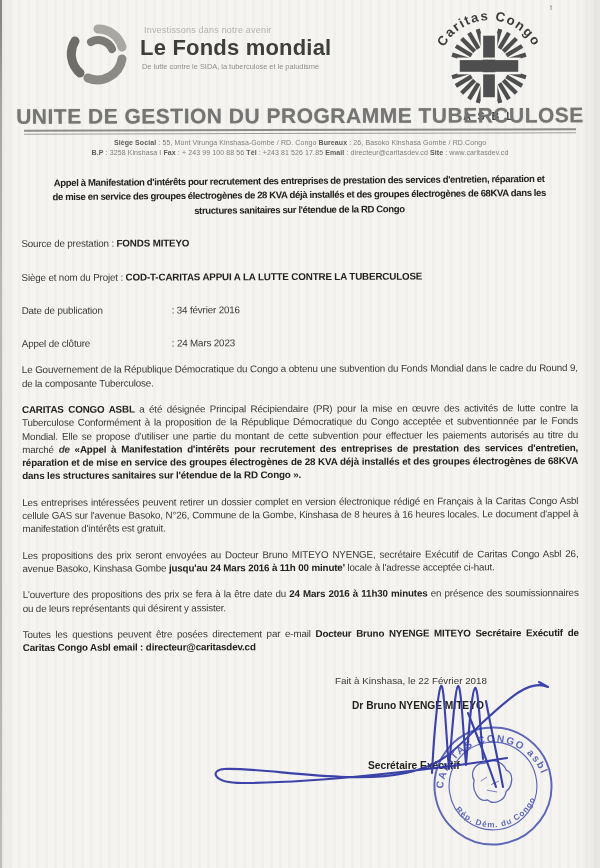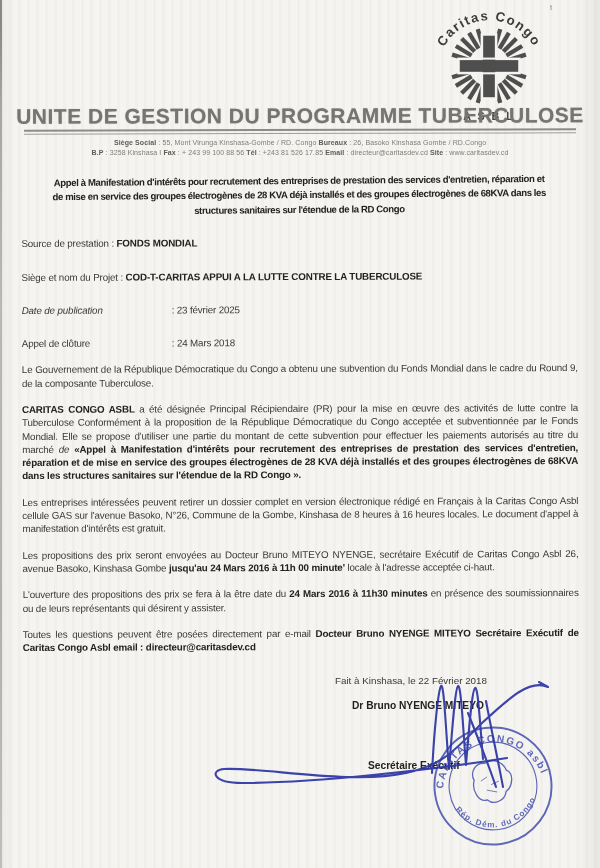--- a/index.html
+++ b/index.html
@@ -27,21 +27,21 @@
   .banner{text-align:center;font-size:21px;font-weight:700;color:#757573;
     letter-spacing:.5px;margin:0 10px;text-shadow:0 0 1px rgba(100,100,100,.55);transform:rotate(-.15deg);}
   .banner-rule{margin:1px 24px 0;height:2px;border-top:2.5px solid #8c8c89;border-bottom:1px solid #9d9d99;transform:rotate(-.15deg);}
   .contact{text-align:center;font-size:7px;line-height:9.5px;color:#7f7d78;margin-top:4px;letter-spacing:.1px;}
   .contact .b{font-weight:700;color:#5e5c57;}
 
   
   .doc{padding:0 22px;transform:rotate(-.2deg);}
   .para{margin:13px 0 0 0;font-size:9.8px;line-height:13.3px;letter-spacing:-.15px;text-align:justify;color:#3b3936;}
   .para .b{font-weight:700;color:#23221f;}
-  .para .i{font-style:italic;}
+  .para .i{font-style:italic;font-weight:bold;}
   .para .lbl{display:inline-block;}
   .para.title{margin-top:17px;text-align:center;font-weight:700;color:#23221f;
     font-size:9.6px;line-height:14.4px;letter-spacing:-.4px;transform:rotate(-.3deg);}
   .para.title .b{font-weight:700;}
   .para.field{margin-top:19px;text-align:left;}
   .para.field + .para.field{margin-top:20px;}
 
   
   .closing{position:relative;margin-top:20px;height:170px;}
   .fait-date{position:absolute;left:335px;top:2px;font-size:9.8px;color:#3b3936;}
@@ -51,20 +51,35 @@
   .sign-svg{position:absolute;left:200px;top:0px;z-index:3;}
 </style>
 </head>
 <body>
 
 <div class="page">
   <div class="edge-line"></div>
   <div class="corner-mark">t</div>
 
   <div class="logos">
+    <div class="gf">
+      <span>
+        <svg width="64" height="64" viewBox="0 0 64 64">
+          <path d="M32 7 a25 25 0 0 1 24 18" stroke="#a9a7a2" stroke-width="9" fill="none" stroke-linecap="round"></path>
+          <path d="M56 37 a25 25 0 0 1 -34 19" stroke="#8c8a85" stroke-width="9" fill="none" stroke-linecap="round"></path>
+          <path d="M14 51 a25 25 0 0 1 -5 -32" stroke="#6f6d68" stroke-width="9" fill="none" stroke-linecap="round"></path>
+          <path d="M25 20 a15 15 0 0 1 21 7" stroke="#7c7a75" stroke-width="8" fill="none" stroke-linecap="round"></path>
+        </svg>
+      </span>
+      <div class="gf-text">
+        <div class="gf-tagline">Investissons dans notre avenir</div>
+        <div class="gf-name">Le Fonds mondial</div>
+        <div class="gf-sub">De lutte contre le SIDA, la tuberculose et le paludisme</div>
+      </div>
+    </div>
 
     <div class="caritas">
       <svg width="130" height="122" viewBox="0 0 120 120" xmlns="http://www.w3.org/2000/svg">
         <defs>
           <path id="carc" d="M 12,76 A 50,50 0 1 1 108,76" fill="none"></path>
         </defs>
         <g id="rays">
             <line x1="79.1" y1="51.2" x2="96.3" y2="45.9" stroke="#4e4e4e" stroke-width="4.2"></line>
             <line x1="77.1" y1="46.7" x2="92.6" y2="37.4" stroke="#4e4e4e" stroke-width="4.2"></line>
             <line x1="74.1" y1="42.9" x2="86.9" y2="30.1" stroke="#4e4e4e" stroke-width="4.2"></line>
@@ -97,24 +112,24 @@
     </div>
   </div>
 
   <div class="banner">UNITE DE GESTION DU PROGRAMME TUBERCULOSE</div>
   <div class="banner-rule"></div>
   <div class="contact"><span class="b">Siège Social</span><span> : 55, Mont Virunga  Kinshasa-Gombe / RD. Congo    </span><span class="b">Bureaux</span><span> : 26, Basoko  Kinshasa Gombe / RD.Congo</span></div>
   <div class="contact" style="margin-top:0"><span class="b">B.P</span><span> : 3258 Kinshasa I   </span><span class="b">Fax</span><span> : + 243 99 100 88 56   </span><span class="b">Tél</span><span> : +243 81 526 17.85   </span><span class="b">Email</span><span> : directeur@caritasdev.cd   </span><span class="b">Site</span><span> : www.caritasdev.cd</span></div>
 
   <div class="doc">
       <p class="para title"><span class="b">Appel à Manifestation d'intérêts pour recrutement des entreprises de prestation des services  d'entretien, réparation et</span><br><span class="b">de mise en service des groupes électrogènes de 28 KVA déjà installés et des groupes électrogènes de 68KVA dans les</span><br><span class="b">structures sanitaires sur l'étendue de la RD Congo</span></p>
-      <p class="para field"><span>Source de prestation : </span><span class="b">FONDS MONDIAL</span></p>
+      <p class="para field"><span>Source de prestation : </span><span class="b">FONDS MITEYO</span></p>
       <p class="para field"><span>Siège et nom du Projet : </span><span class="b">COD-T-CARITAS   APPUI A LA  LUTTE CONTRE LA  TUBERCULOSE</span></p>
-      <p class="para field"><span class="lbl" style="width: 150px; font-style: italic;">Date de publication</span><span>: 23 février 2025</span></p>
-      <p class="para field"><span class="lbl" style="width: 150px;">Appel de clôture</span><span>: 24 Mars 2018</span></p>
+      <p class="para field"><span class="lbl" style="width: 150px;">Date de publication</span><span>: 34 février 2016</span></p>
+      <p class="para field"><span class="lbl" style="width: 150px;">Appel de clôture</span><span>: 24 Mars 2023</span></p>
       <p class="para body"><span>Le Gouvernement de la République Démocratique du Congo a obtenu une subvention du Fonds Mondial dans le cadre du Round 9, de la composante Tuberculose.</span></p>
       <p class="para body"><span class="b">CARITAS CONGO ASBL</span><span>  a  été désignée Principal Récipiendaire (PR) pour la mise en œuvre des activités de lutte contre la Tuberculose  Conformément à  la proposition de la République Démocratique du Congo acceptée et subventionnée par le Fonds Mondial. Elle se propose d'utiliser une partie du montant de cette subvention pour effectuer les paiements autorisés au titre du marché </span><span class="i">de </span><span class="b">«Appel à Manifestation d'intérêts pour recrutement des entreprises de prestation des services d'entretien, réparation et de mise en service des groupes électrogènes de 28 KVA déjà installés et des groupes électrogènes de 68KVA dans les structures sanitaires sur l'étendue de la RD Congo ».</span></p>
       <p class="para body"><span>Les entreprises intéressées peuvent retirer un dossier complet en version électronique rédigé en Français à la Caritas Congo Asbl cellule GAS sur l'avenue Basoko, N°26, Commune de la Gombe, Kinshasa de 8 heures à 16 heures locales. Le document d'appel à manifestation d'intérêts est gratuit.</span></p>
       <p class="para body"><span>Les propositions des prix seront envoyées au Docteur Bruno MITEYO NYENGE, secrétaire Exécutif de Caritas Congo Asbl 26, avenue Basoko, Kinshasa Gombe </span><span class="b">jusqu'au 24 Mars 2016 à 11h 00 minute'</span><span> locale à l'adresse acceptée ci-haut.</span></p>
       <p class="para body"><span>L'ouverture des propositions des prix se fera à la être date du  </span><span class="b">24 Mars 2016 à 11h30 minutes</span><span> en présence des soumissionnaires ou de leurs représentants qui désirent y assister.</span></p>
       <p class="para body"><span>Toutes les questions peuvent être posées directement par e-mail  </span><span class="b">Docteur Bruno NYENGE MITEYO Secrétaire Exécutif de Caritas Congo Asbl email : directeur@caritasdev.cd</span></p>
     </div>
 
   <div class="closing">
     <div class="fait-date">Fait à Kinshasa, le 22 Février 2018</div>

